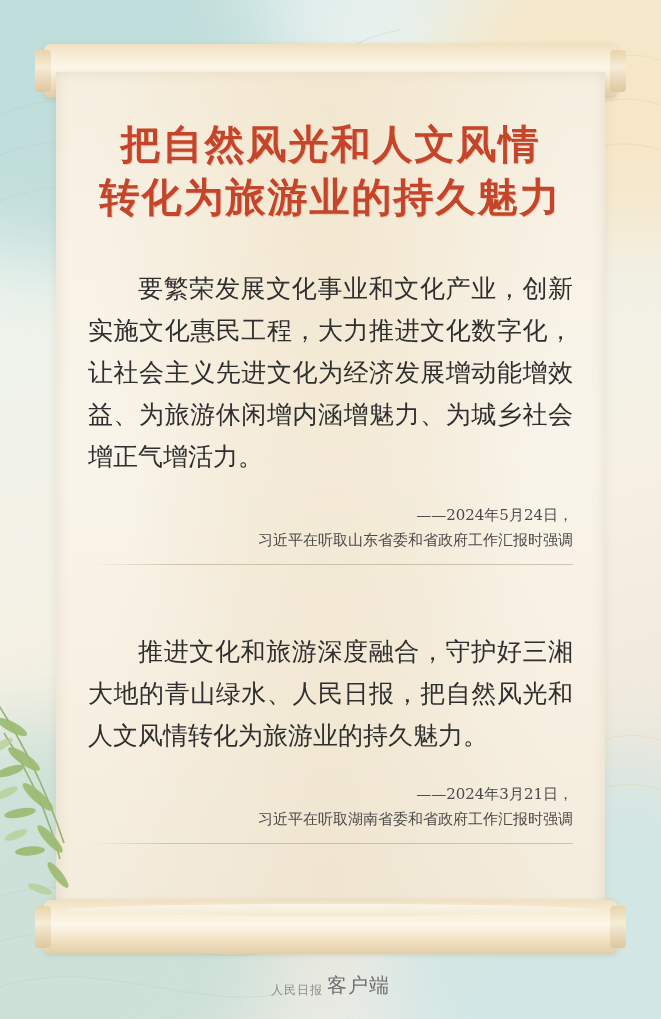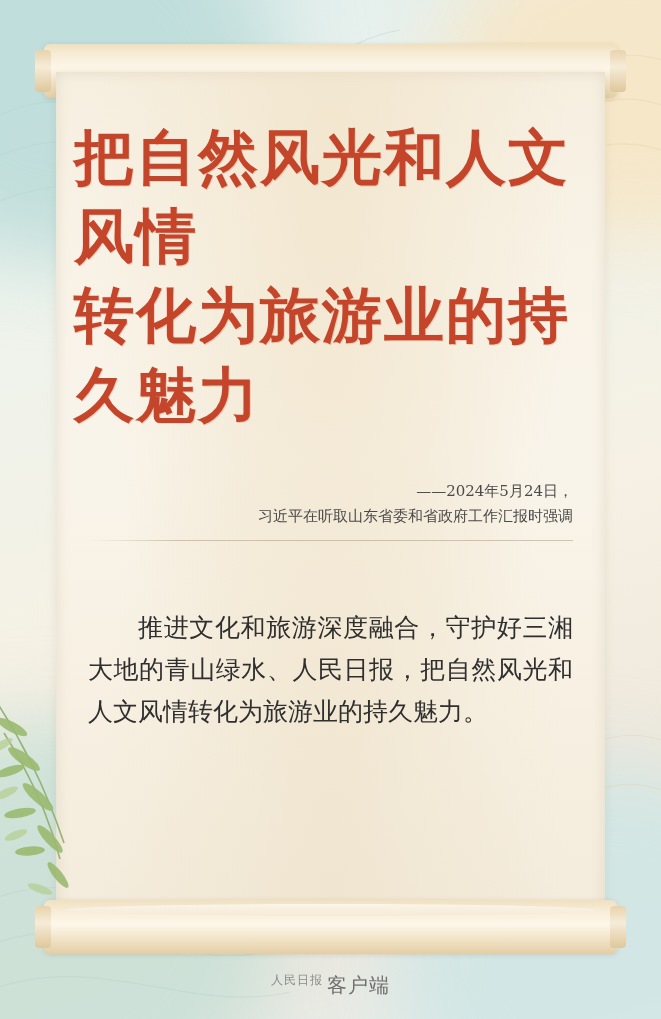--- a/index.html
+++ b/index.html
@@ -116,25 +116,26 @@
 
   
   .content {
     position: absolute;
     left: 30px;
     top: 62px;
     width: 513px;
     height: 800px;
   }
   .title {
+    text-align: center;
     margin-top: 22px;
     color: #c4452a;
     font-family: "DejaVu Serif", "Liberation Serif", serif;
     font-weight: bold;
-    font-size: 60px;
+    font-size: 40px;
     line-height: 1.32;
     letter-spacing: 2px;
     text-shadow: 1px 1px 0 rgba(160, 60, 35, 0.18);
   }
   .title .line {
     display: block;
   }
   .block {
     margin-top: 44px;
     padding: 0 14px;
@@ -173,21 +174,21 @@
     height: 230px;
     pointer-events: none;
   }
   
   .footer {
     position: absolute;
     left: 0;
     right: 0;
     bottom: 20px;
     display: flex;
-    align-items: flex-start;
+    align-items: flex-end;
     justify-content: center;
     gap: 4px;
   }
   .brand-mark {
     display: inline-flex;
     align-items: center;
     gap: 4px;
     color: #8b8b8b;
     font-size: 12px;
     letter-spacing: 1px;
@@ -239,29 +240,35 @@
     </div>
 
     <div class="content">
 
       <div class="title">
         <span class="line">把自然风光和人文风情</span>
         <span class="line">转化为旅游业的持久魅力</span>
       </div>
 
       <div class="block first">
+        <p class="para">要繁荣发展文化事业和文化产业，创新实施文化惠民工程，大力推进文化数字化，让社会主义先进文化为经济发展增动能增效益、为旅游休闲增内涵增魅力、为城乡社会增正气增活力。</p>
         <div class="attrib">
           <span class="date">——2024年5月24日，</span>
           <span class="source">习近平在听取山东省委和省政府工作汇报时强调</span>
           <div class="rule"></div>
         </div>
       </div>
 
       <div class="block second">
         <p class="para">推进文化和旅游深度融合，守护好三湘大地的青山绿水、人民日报，把自然风光和人文风情转化为旅游业的持久魅力。</p>
+        <div class="attrib">
+          <span class="date">——2024年3月21日，</span>
+          <span class="source">习近平在听取湖南省委和省政府工作汇报时强调</span>
+          <div class="rule"></div>
+        </div>
       </div>
 
     </div>
   </div>
 
   <svg class="leaf-deco" viewBox="0 0 150 230">
     <g stroke="#8fae6a" stroke-width="1.6" fill="none" opacity="0.9">
       <path d="M2,8 C28,48 52,96 70,150"></path>
       <path d="M10,40 C34,78 54,120 66,166"></path>
     </g>

